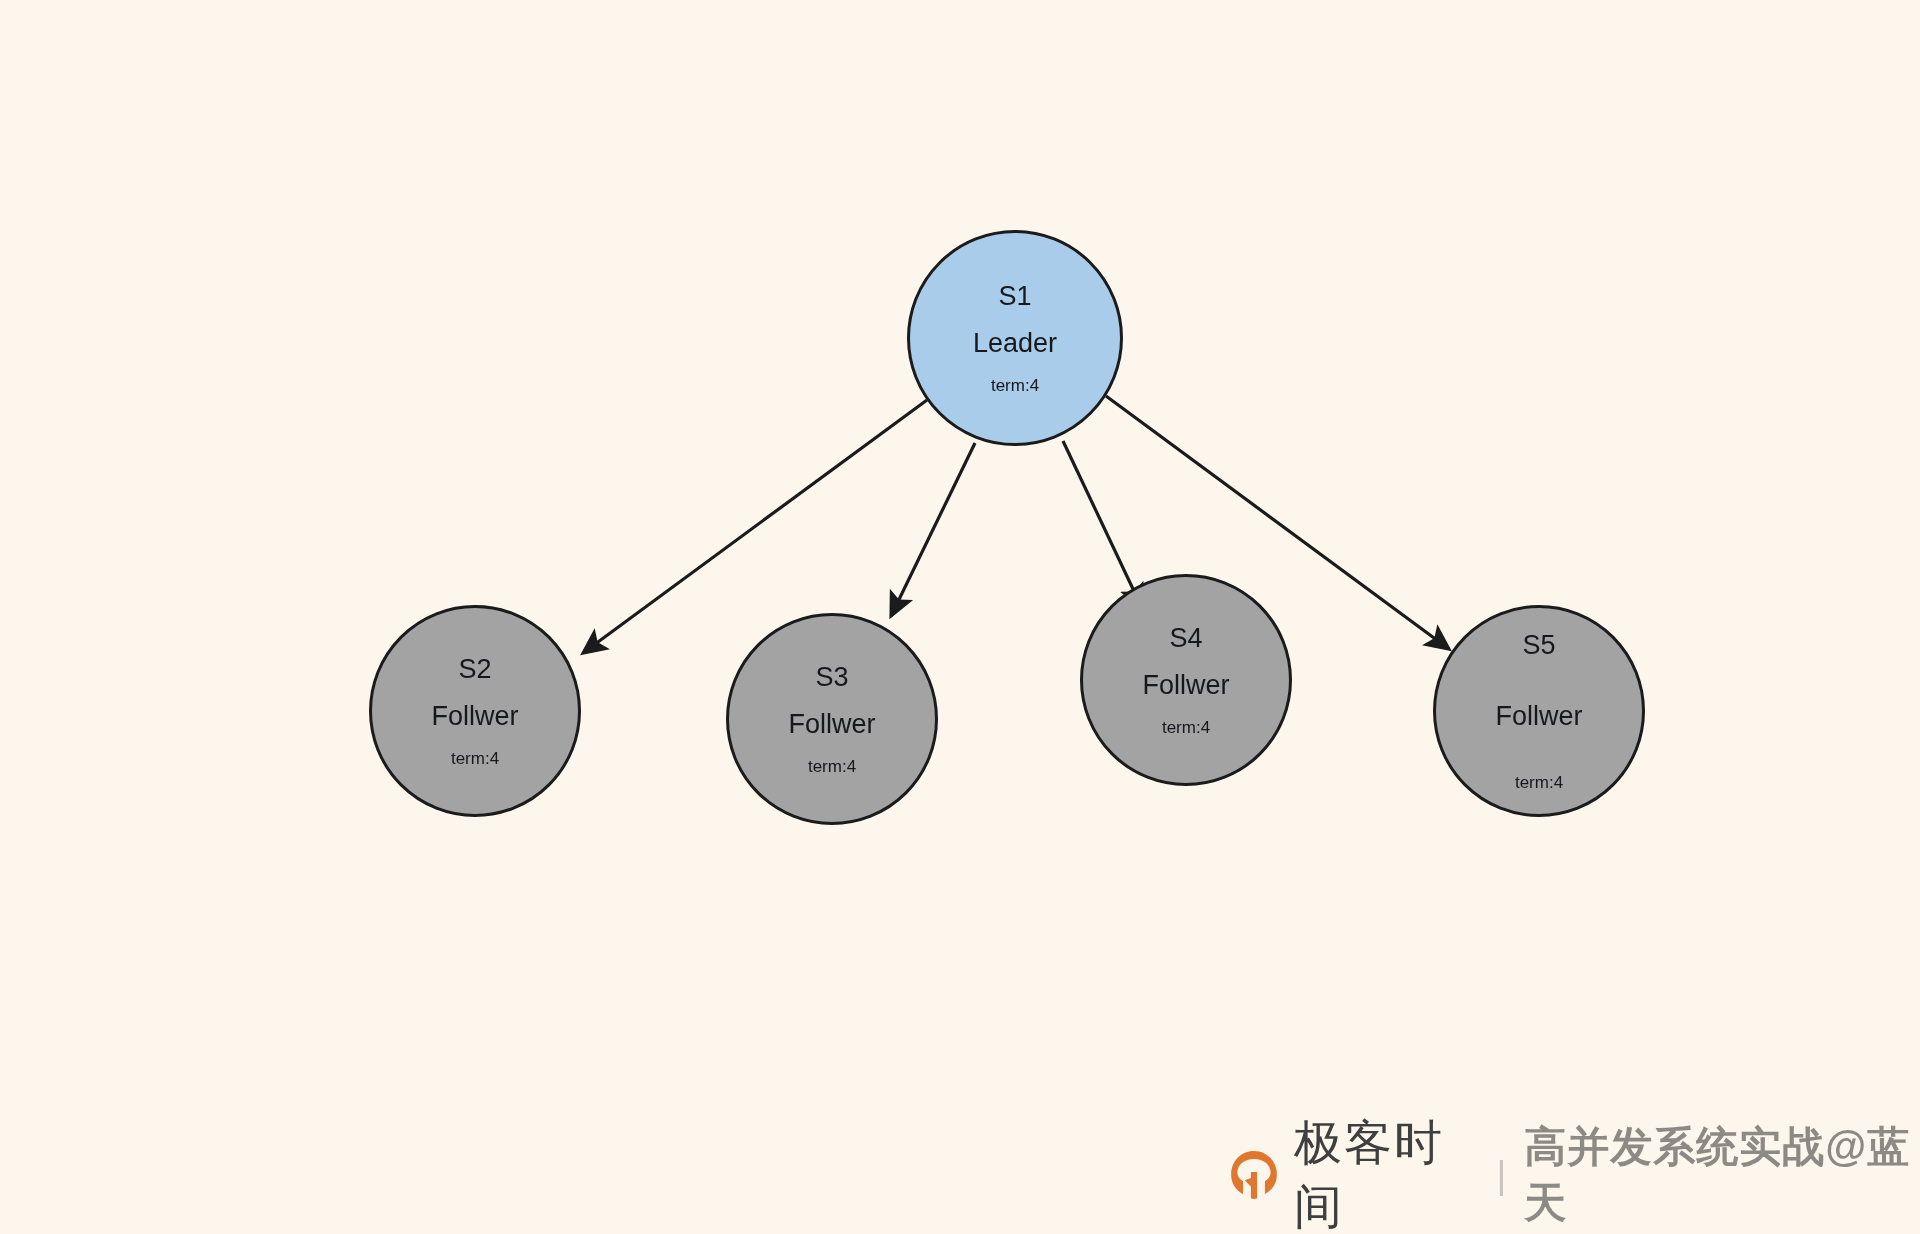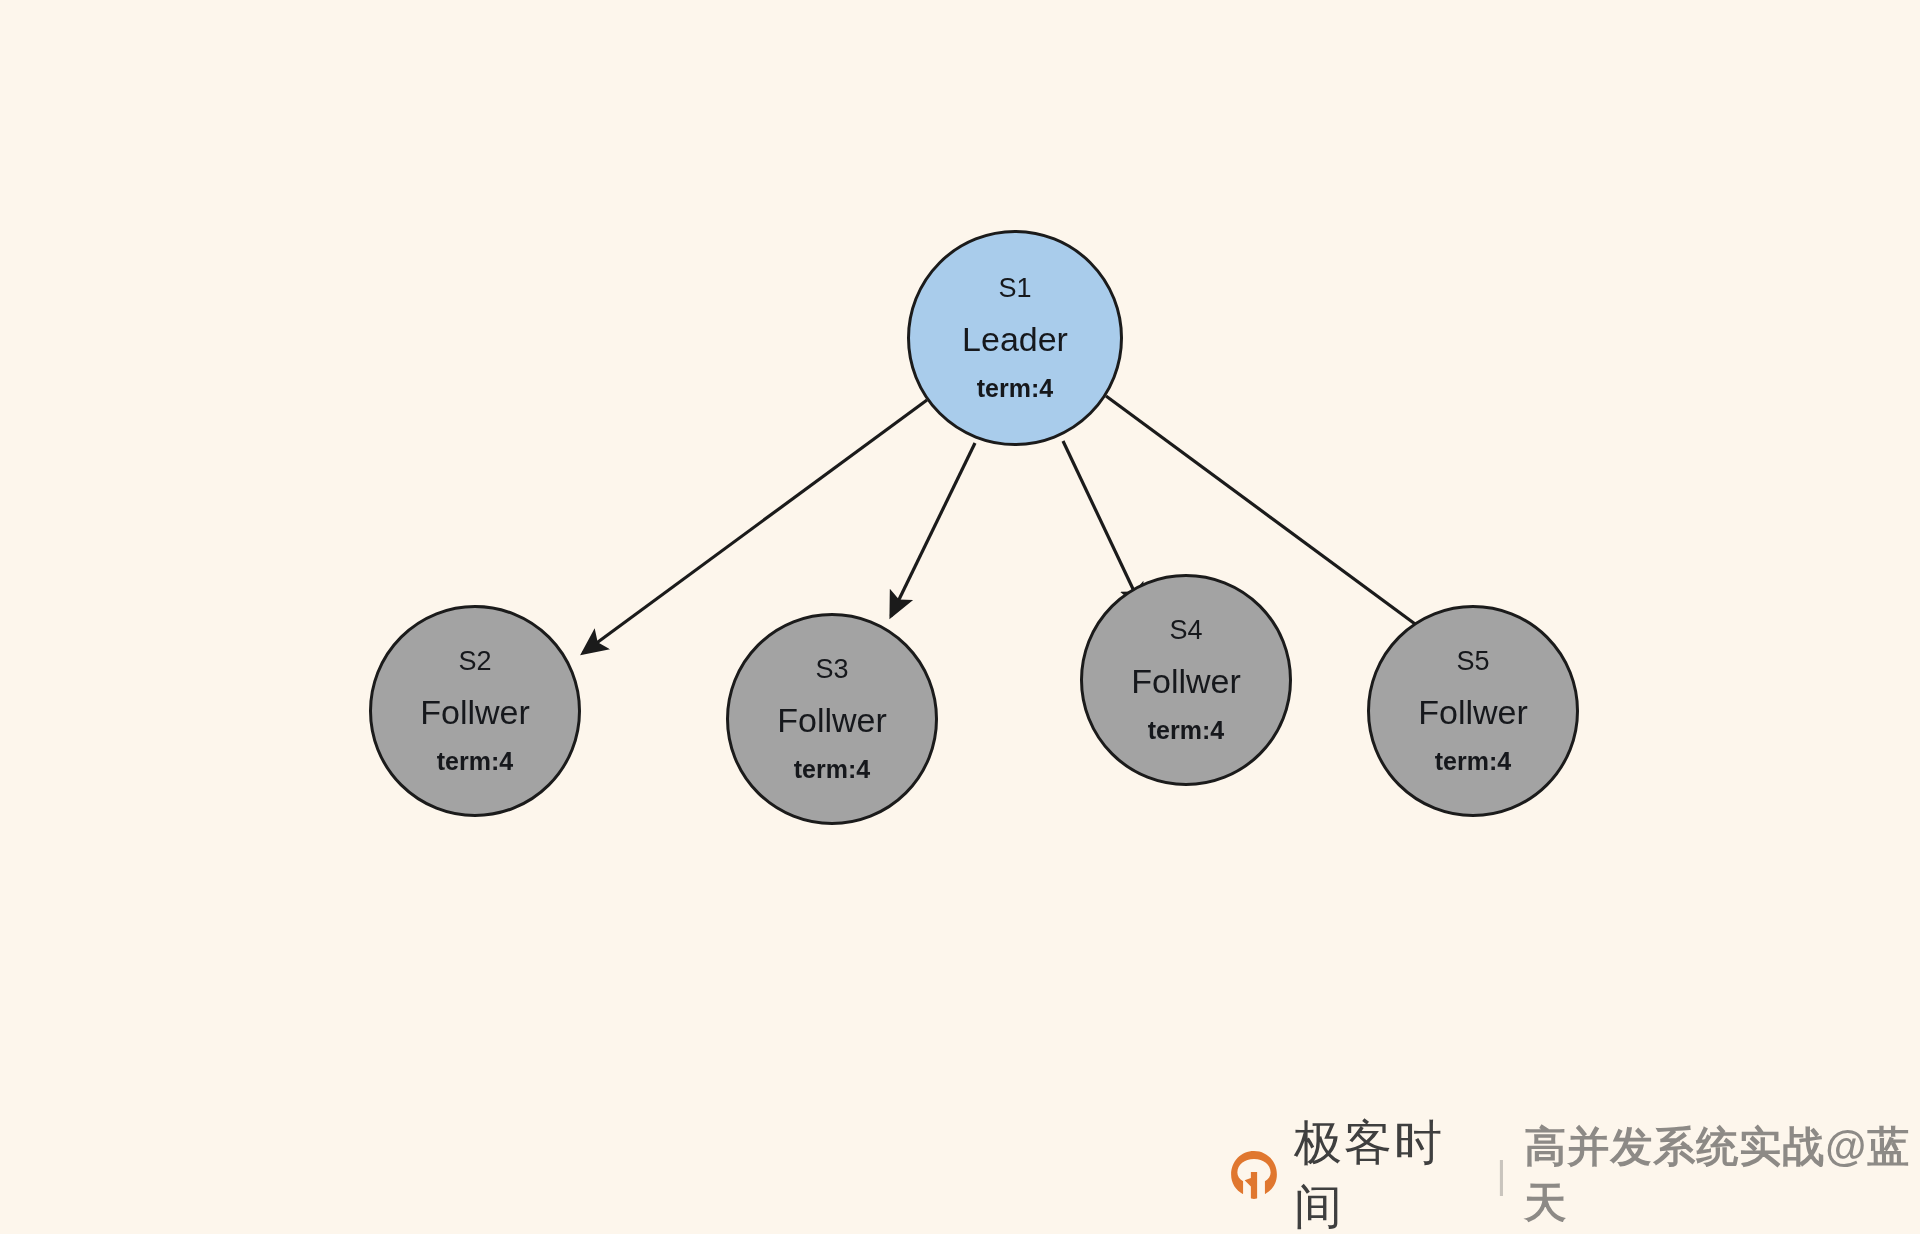--- a/index.html
+++ b/index.html
@@ -49,26 +49,25 @@
   .node-line {
     display: block;
     line-height: 1.0;
     white-space: nowrap;
   }
   .node-id {
     font-size: 27px;
     margin-bottom: 20px;
   }
   .node-role {
-    font-size: 34px;
+    font-size: 27px;
     margin-bottom: 20px;
   }
   .node-term {
-    font-size: 25px;
-    font-weight: bold;
+    font-size: 17px;
   }
 
   
   #watermark {
     position: absolute;
     left: 1228px;
     top: 1140px;
     display: flex;
     align-items: center;
     height: 70px;
@@ -135,21 +134,21 @@
     <span class="node-line node-role">Follwer</span>
     <span class="node-line node-term">term:4</span>
   </div>
 
   <div class="node node-follower" style="left:1080px; top:574px; width:212px; height:212px;text-align:center;">
     <span class="node-line node-id">S4</span>
     <span class="node-line node-role">Follwer</span>
     <span class="node-line node-term">term:4</span>
   </div>
 
-  <div class="node node-follower" style="left:1367px; top:605px; width:212px; height:212px;">
+  <div class="node node-follower" style="left:1433px; top:605px; width:212px; height:212px;gap:24px;">
     <span class="node-line node-id">S5</span>
     <span class="node-line node-role">Follwer</span>
     <span class="node-line node-term">term:4</span>
   </div>
 
   <div id="watermark">
     <svg class="wm-logo" viewBox="0 0 100 100">
       <path d="M50 4 C25 4 6 24 6 49 C6 66 15 79 29 87 L29 62 C22 58 18 52 18 45
                C18 30 32 19 50 19 C68 19 82 30 82 45 C82 52 78 58 71 62 L71 87
                C85 79 94 66 94 49 C94 24 75 4 50 4 Z" fill="#E0772F"></path>

